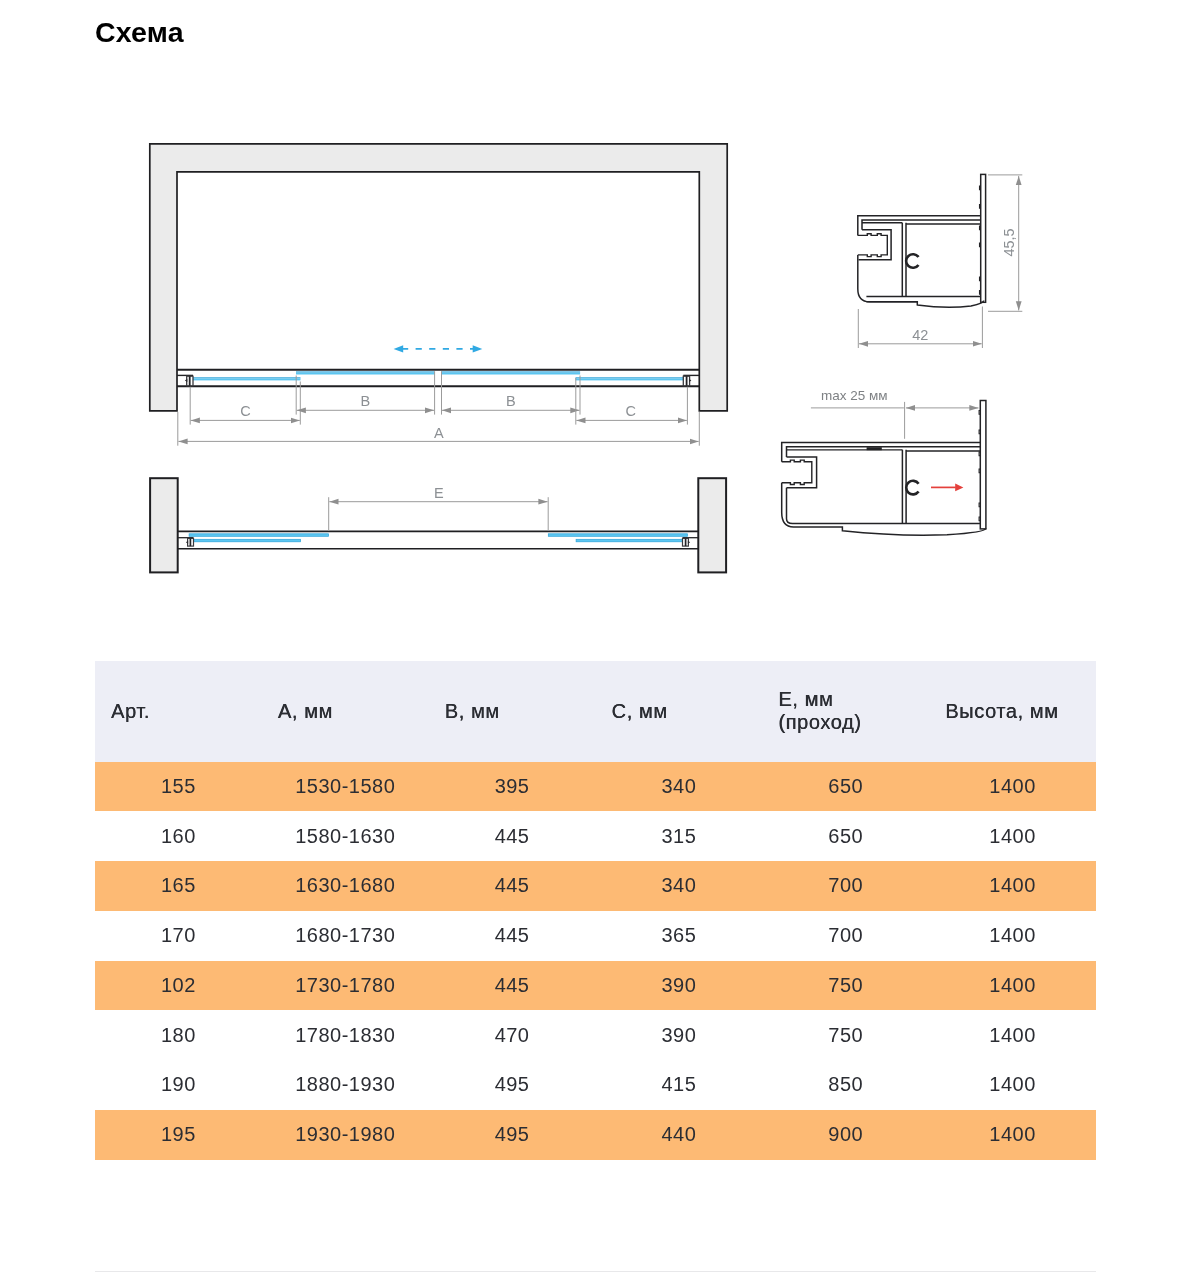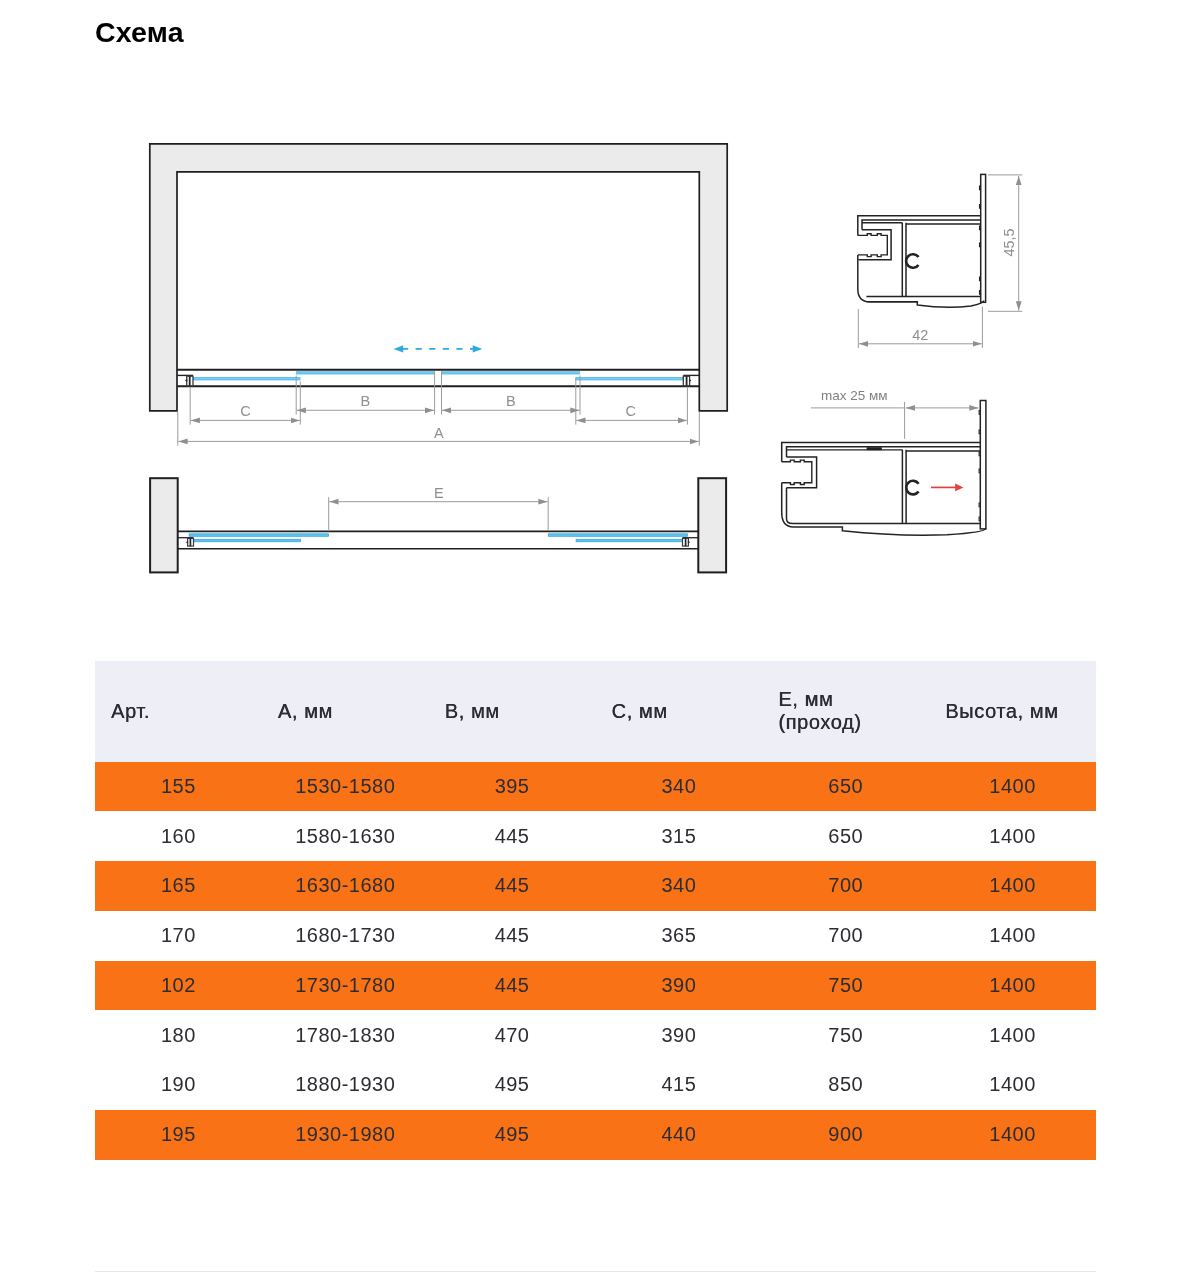--- a/index.html
+++ b/index.html
@@ -7,21 +7,21 @@
        font-family:"Liberation Sans",sans-serif;}
   .title{position:absolute;left:95px;top:16px;font-size:28.5px;font-weight:700;
          color:#000000;letter-spacing:0.2px;}
   svg.draw{position:absolute;left:0;top:0;}
   table.spec{position:absolute;left:95px;top:661px;width:1001px;
              border-collapse:collapse;table-layout:fixed;
              font-size:20px;color:#2b2d33;}
   table.spec th{background:#edeef6;height:68.5px;font-weight:500;letter-spacing:0.6px;text-shadow:0.35px 0 0 #2b2d33;
                 text-align:left;vertical-align:middle;padding:16px;}
   table.spec td{height:49.75px;text-align:center;vertical-align:middle;padding:0;letter-spacing:0.5px;}
-  table.spec tr.alt td{background:#f97316;text-align:center;}
+  table.spec tr.alt td{background:#fdba74;text-align:center;}
 </style>
 </head>
 <body>
 
 <div class="title">Схема</div>
 
 <svg class="draw" width="1196" height="660" viewBox="0 0 1196 660">
 <defs>
   <marker id="dm" markerWidth="10" markerHeight="8" refX="9.2" refY="3.3" orient="auto-start-reverse" markerUnits="userSpaceOnUse">
     <path d="M0,0.4 L9.2,3.3 L0,6.2 Z" fill="#8f8f8f"></path>

